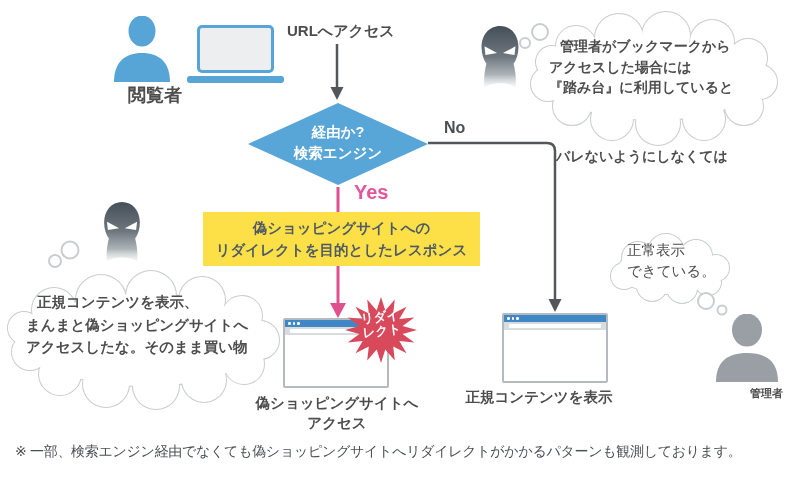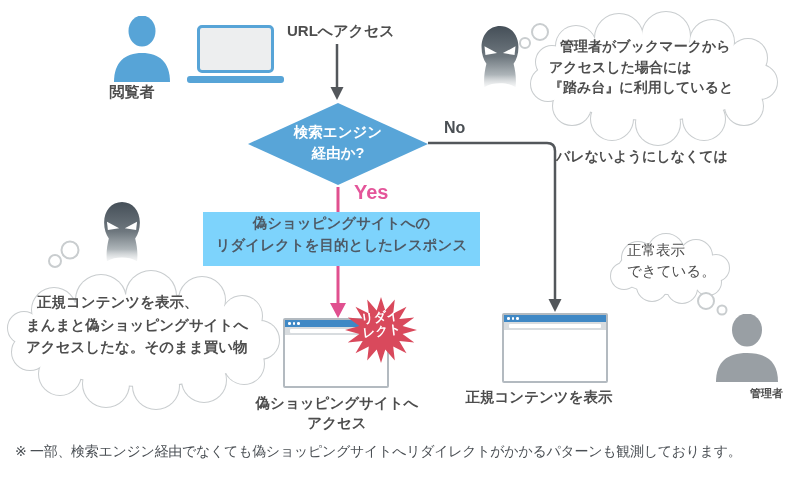--- a/index.html
+++ b/index.html
@@ -3,33 +3,33 @@
 <meta charset="utf-8">
 <style>
   html,body{margin:0;padding:0;background:#fff;}
   .canvas{
     position:relative;width:806px;height:480px;background:#ffffff;overflow:hidden;
     font-family:"Liberation Sans","DejaVu Sans",sans-serif;color:#4d4d4d;
   }
   .abs{position:absolute;}
   
   .viewer-person{left:112px;top:16px;width:60px;height:66px;}
-  .viewer-label{left:97px;top:83px;width:70px;text-align:center;font-size:15px;font-weight:700;}
+  .viewer-label{left:120px;top:83px;width:70px;text-align:center;font-size:18px;font-weight:700;}
   .laptop{left:187px;top:25px;width:97px;height:58px;}
   .laptop-screen{position:absolute;left:10px;top:0;width:71px;height:42px;border:3px solid #57A4D7;border-radius:5px;background:#EDEEEF;}
   .laptop-base{position:absolute;left:0;bottom:0;width:97px;height:7px;background:#57A4D7;border-radius:3px;}
   .url-label{left:287px;top:22px;font-size:15px;font-weight:600;}
   
   .diamond{left:248px;top:103px;width:180px;height:82px;}
   .diamond-text{left:248px;top:122px;width:180px;text-align:center;color:#fff;font-size:14.5px;font-weight:700;line-height:21px;}
   .no-label{left:444px;top:119px;font-size:16px;font-weight:700;color:#4a4f54;}
   .yes-label{left:354px;top:181px;font-size:20px;font-weight:700;color:#E4559A;}
   
-  .response-box{left:203px;top:212px;width:277px;height:54px;background:#7dd3fc;
-    display:flex;flex-direction:column;justify-content:flex-start;text-align:center;
+  .response-box{left:203px;top:212px;width:277px;height:54px;background:#fde047;
+    display:flex;flex-direction:column;justify-content:center;text-align:center;
     font-size:14.5px;font-weight:700;color:#4E5A66;line-height:22px;}
   
   .window{width:106px;height:70px;background:#fff;border:2px solid #B3BAC0;border-radius:2px;box-sizing:border-box;}
   .win-fake{left:283px;top:318px;}
   .win-legit{left:502px;top:313px;}
   .titlebar{height:7px;background:#3F88C5;display:flex;align-items:center;gap:2px;padding-left:3px;}
   .dot{width:2.5px;height:2.5px;border-radius:50%;background:#fff;}
   .toolbar{height:8px;background:#D8DCDF;padding:2px 5px;box-sizing:border-box;}
   .addr{height:4px;background:#fff;border-radius:1px;}
   .fake-label{left:247px;top:393px;width:180px;text-align:center;font-size:14.5px;font-weight:600;line-height:20px;}
@@ -72,22 +72,22 @@
     <div class="laptop-screen"></div>
     <div class="laptop-base"></div>
   </div>
 
   <div class="abs url-label">URLへアクセス</div>
 
   <svg class="abs diamond" viewBox="0 0 180 82">
     <polygon points="90,0 180,41 90,82 0,41" fill="#58A5D8"></polygon>
   </svg>
   <div class="abs diamond-text">
+    <div>経由か?</div>
     <div>検索エンジン</div>
-    <div>経由か?</div>
   </div>
   <div class="abs no-label">No</div>
   <div class="abs yes-label">Yes</div>
 
   <div class="abs response-box">
     <div>偽ショッピングサイトへの</div>
     <div>リダイレクトを目的としたレスポンス</div>
   </div>
 
   <div class="abs window win-fake">

